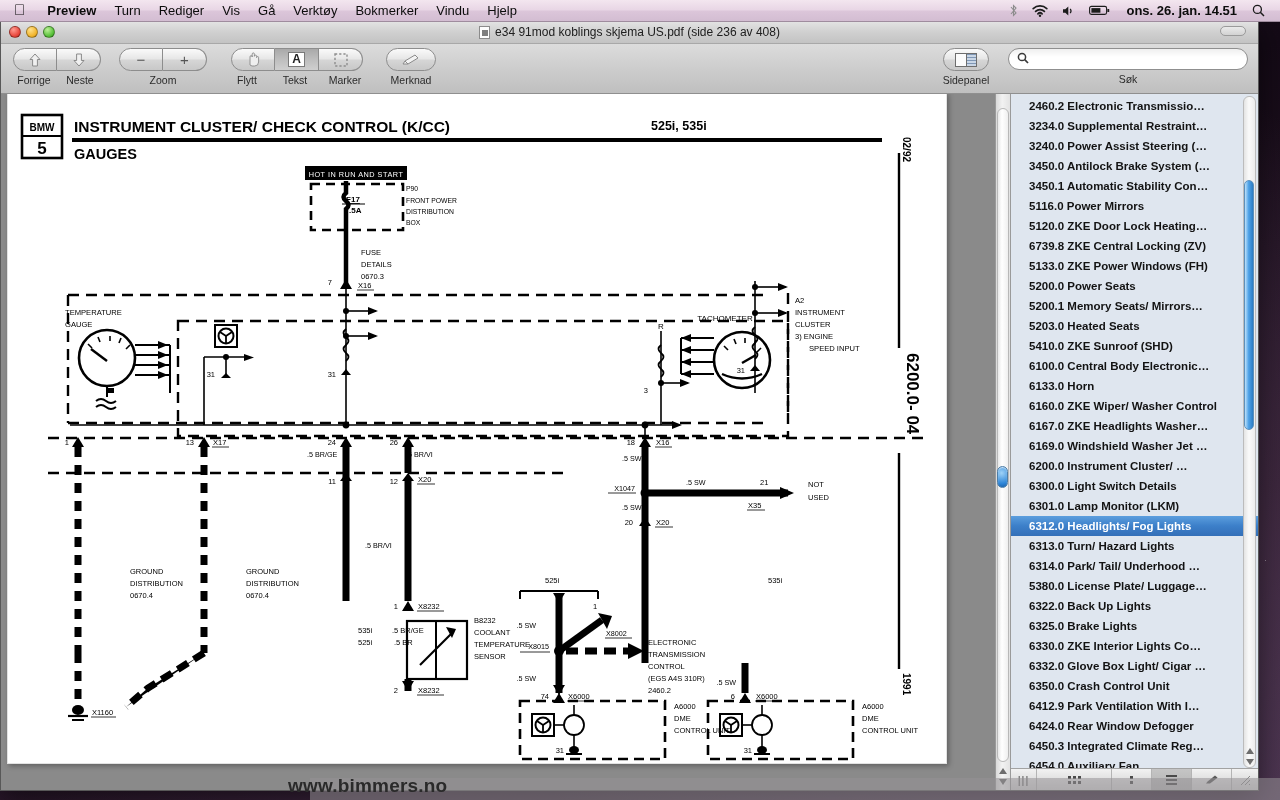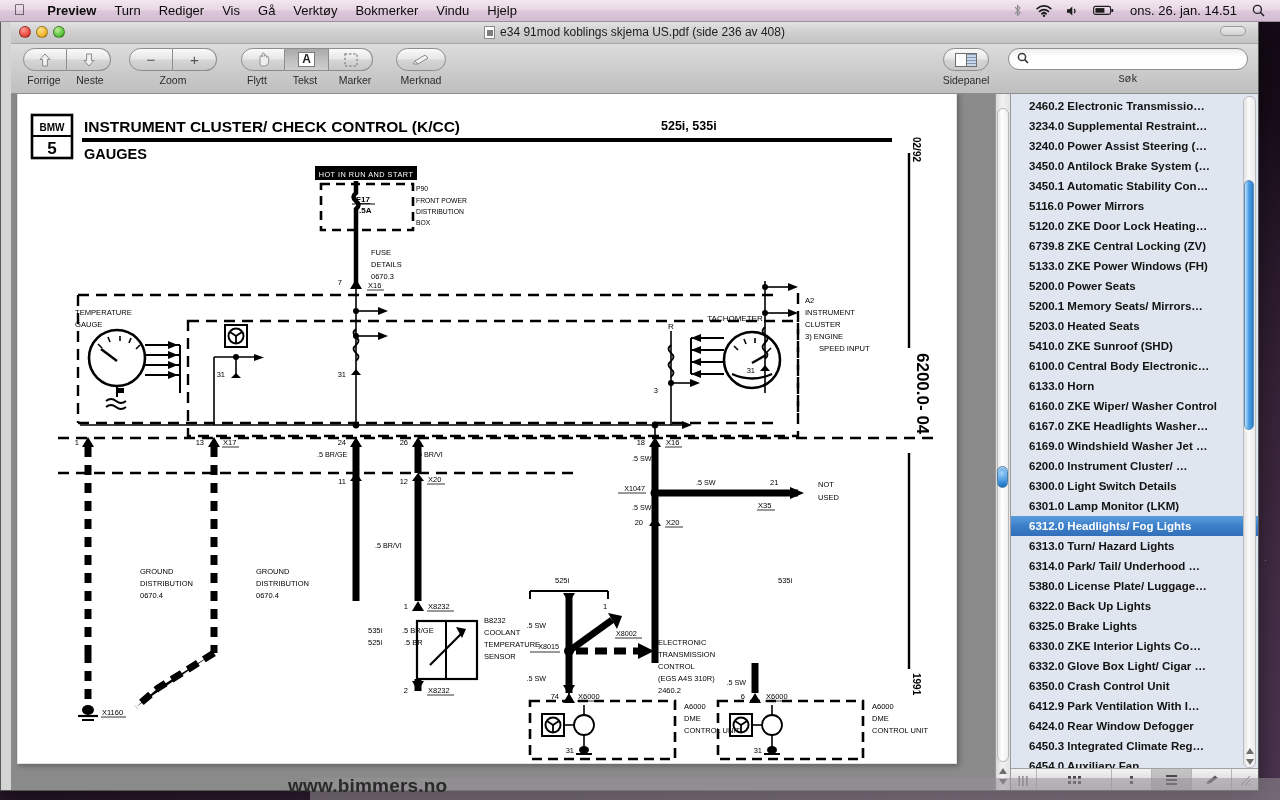--- a/index.html
+++ b/index.html
@@ -46,36 +46,36 @@
   }
   #menubar .mi {
     padding: 0 9px;
     white-space: nowrap;
   }
   #menubar .mi.bold { font-weight: bold; }
   #menubar .right {
     margin-left: auto;
     display: flex; align-items: center;
     padding-right: 8px;
+    font-weight: bold;
   }
   #menubar .right .si { padding: 0 7px; display: flex; align-items: center; }
   #menubar .clock { padding: 0 8px; font-size: 13px; white-space: nowrap; }
 
   
   #window {
     position: absolute;
     left: 0; top: 21px;
     width: 1259px; height: 770px;
     background: #d4d4d4;
     border: 1px solid #585858;
     border-top: none;
     box-shadow: 0 8px 26px rgba(0,0,0,0.55);
     overflow: hidden;
     z-index: 40;
-    padding-left: 10px;
   }
 
   
   #titlebar {
     height: 23px;
     background: linear-gradient(to bottom, #e4e4e4 0%, #d0d0d0 50%, #c3c3c3 100%);
     border-bottom: 1px solid #a8a8a8;
     display: flex; align-items: center;
     position: relative;
   }
@@ -155,21 +155,21 @@
     background: linear-gradient(to bottom, #efefef 0%, #ffffff 40%, #ffffff 100%);
     display: flex; align-items: center;
     padding: 0 8px;
   }
   #searchfield .mag { margin-right: 4px; }
   #searchfield input {
     border: none; outline: none; background: transparent;
     font-size: 12px; width: 100%;
     font-family: "Liberation Sans", sans-serif;
   }
-  .searchlab { font-size: 10.5px; color: #2b2b2b; margin-top: 3px; text-align: center; width: 240px; font-family: Liberation Mono, monospace; }
+  .searchlab { font-size: 10.5px; color: #2b2b2b; margin-top: 3px; text-align: center; width: 240px; }
   #resizepill {
     position: absolute;
     right: 12px; top: -18px;
     width: 26px; height: 10px;
     border-radius: 6px;
     background: linear-gradient(to bottom, #eaeaea, #d2d2d2);
     border: 1px solid #9a9a9a;
   }
 
   

